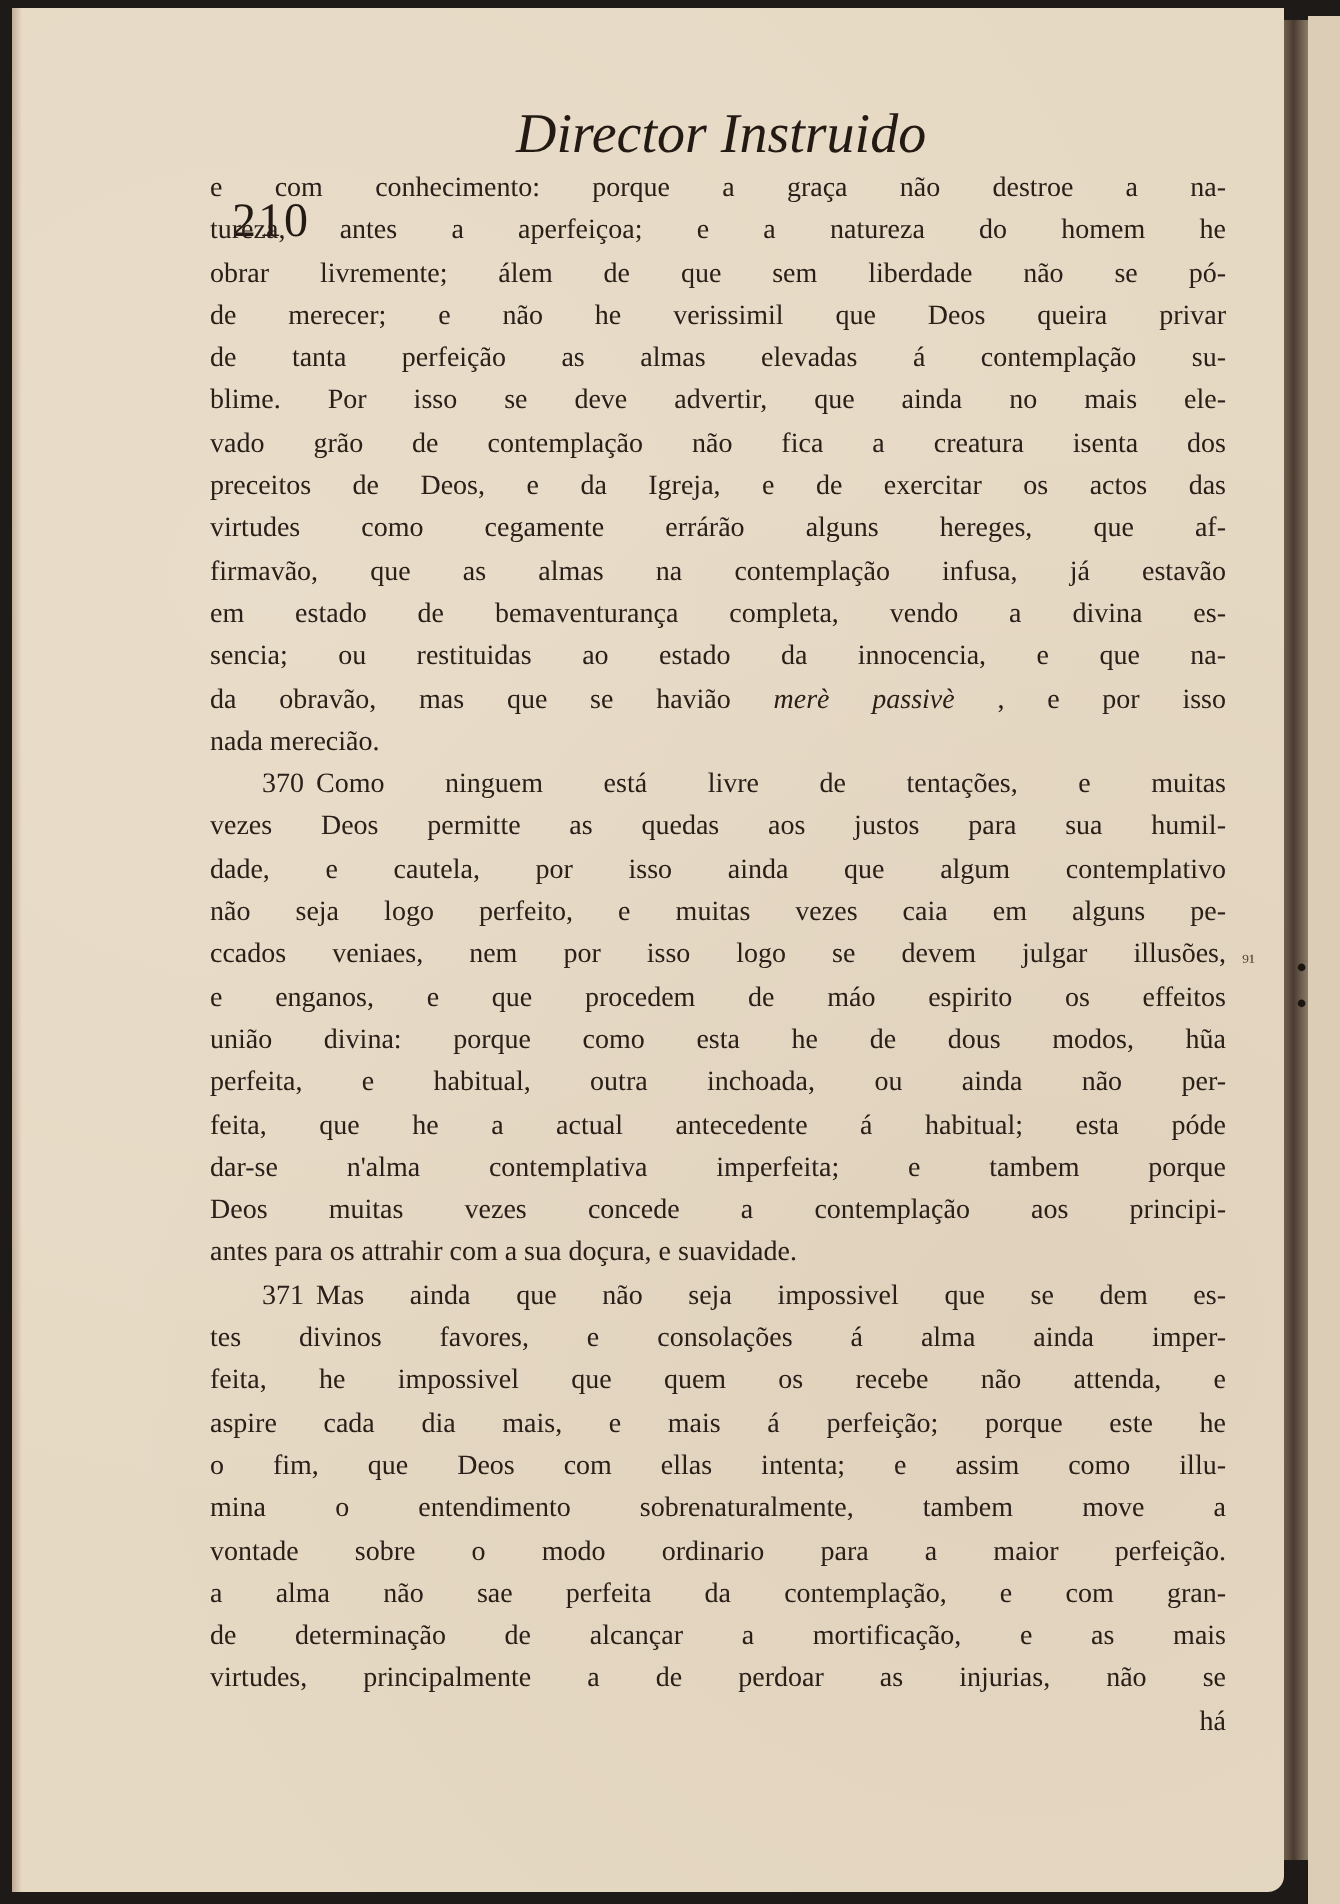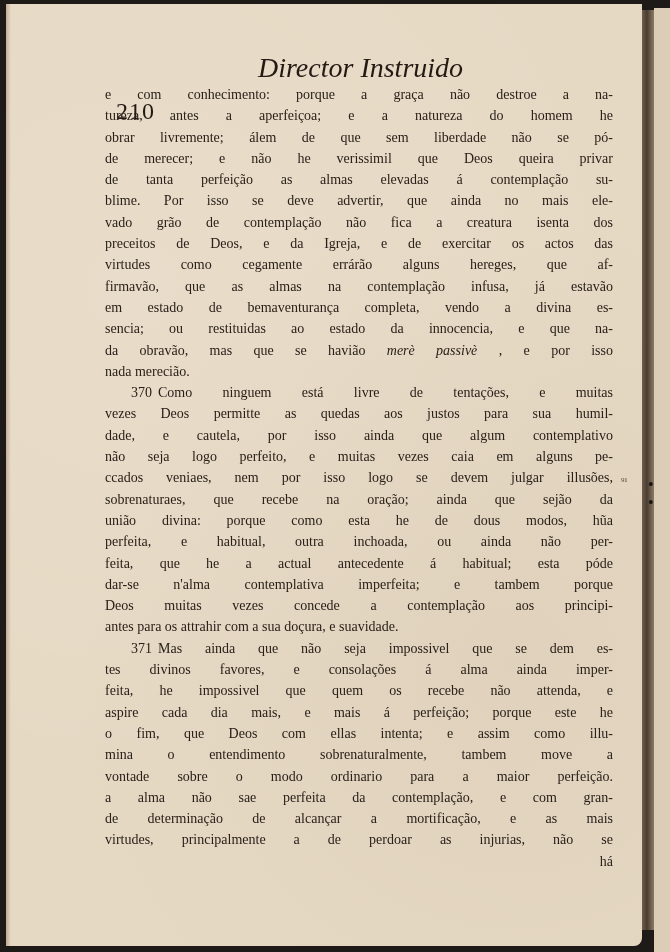--- a/index.html
+++ b/index.html
@@ -92,21 +92,21 @@
     <div class="line"><span>firmavão, que as almas na contemplação infusa, já estavão</span></div>
     <div class="line"><span>em estado de bemaventurança completa, vendo a divina es-</span></div>
     <div class="line"><span>sencia; ou restituidas ao estado da innocencia, e que na-</span></div>
     <div class="line"><span>da obravão, mas que se havião </span><em>merè passivè</em><span> , e por isso</span></div>
     <div class="line last"><span>nada merecião.</span></div>
     <div class="line indent"><span class="para-num">370</span><span>Como ninguem está livre de tentações, e muitas</span></div>
     <div class="line"><span>vezes Deos permitte as quedas aos justos para sua humil-</span></div>
     <div class="line"><span>dade, e cautela, por isso ainda que algum contemplativo</span></div>
     <div class="line"><span>não seja logo perfeito, e muitas vezes caia em alguns pe-</span></div>
     <div class="line"><span>ccados veniaes, nem por isso logo se devem julgar illusões,</span></div>
-    <div class="line"><span>sobrenaturaes, que recebe na oração; ainda que sejão da</span></div>
+    <div class="line"><span>e enganos, e que procedem de máo espirito os effeitos</span></div>
     <div class="line"><span>união divina: porque como esta he de dous modos, hũa</span></div>
     <div class="line"><span>perfeita, e habitual, outra inchoada, ou ainda não per-</span></div>
     <div class="line"><span>feita, que he a actual antecedente á habitual; esta póde</span></div>
     <div class="line"><span>dar-se n'alma contemplativa imperfeita; e tambem porque</span></div>
     <div class="line"><span>Deos muitas vezes concede a contemplação aos principi-</span></div>
     <div class="line last"><span>antes para os attrahir com a sua doçura, e suavidade.</span></div>
     <div class="line indent"><span class="para-num">371</span><span>Mas ainda que não seja impossivel que se dem es-</span></div>
     <div class="line"><span>tes divinos favores, e consolações á alma ainda imper-</span></div>
     <div class="line"><span>feita, he impossivel que quem os recebe não attenda, e</span></div>
     <div class="line"><span>aspire cada dia mais, e mais á perfeição; porque este he</span></div>

